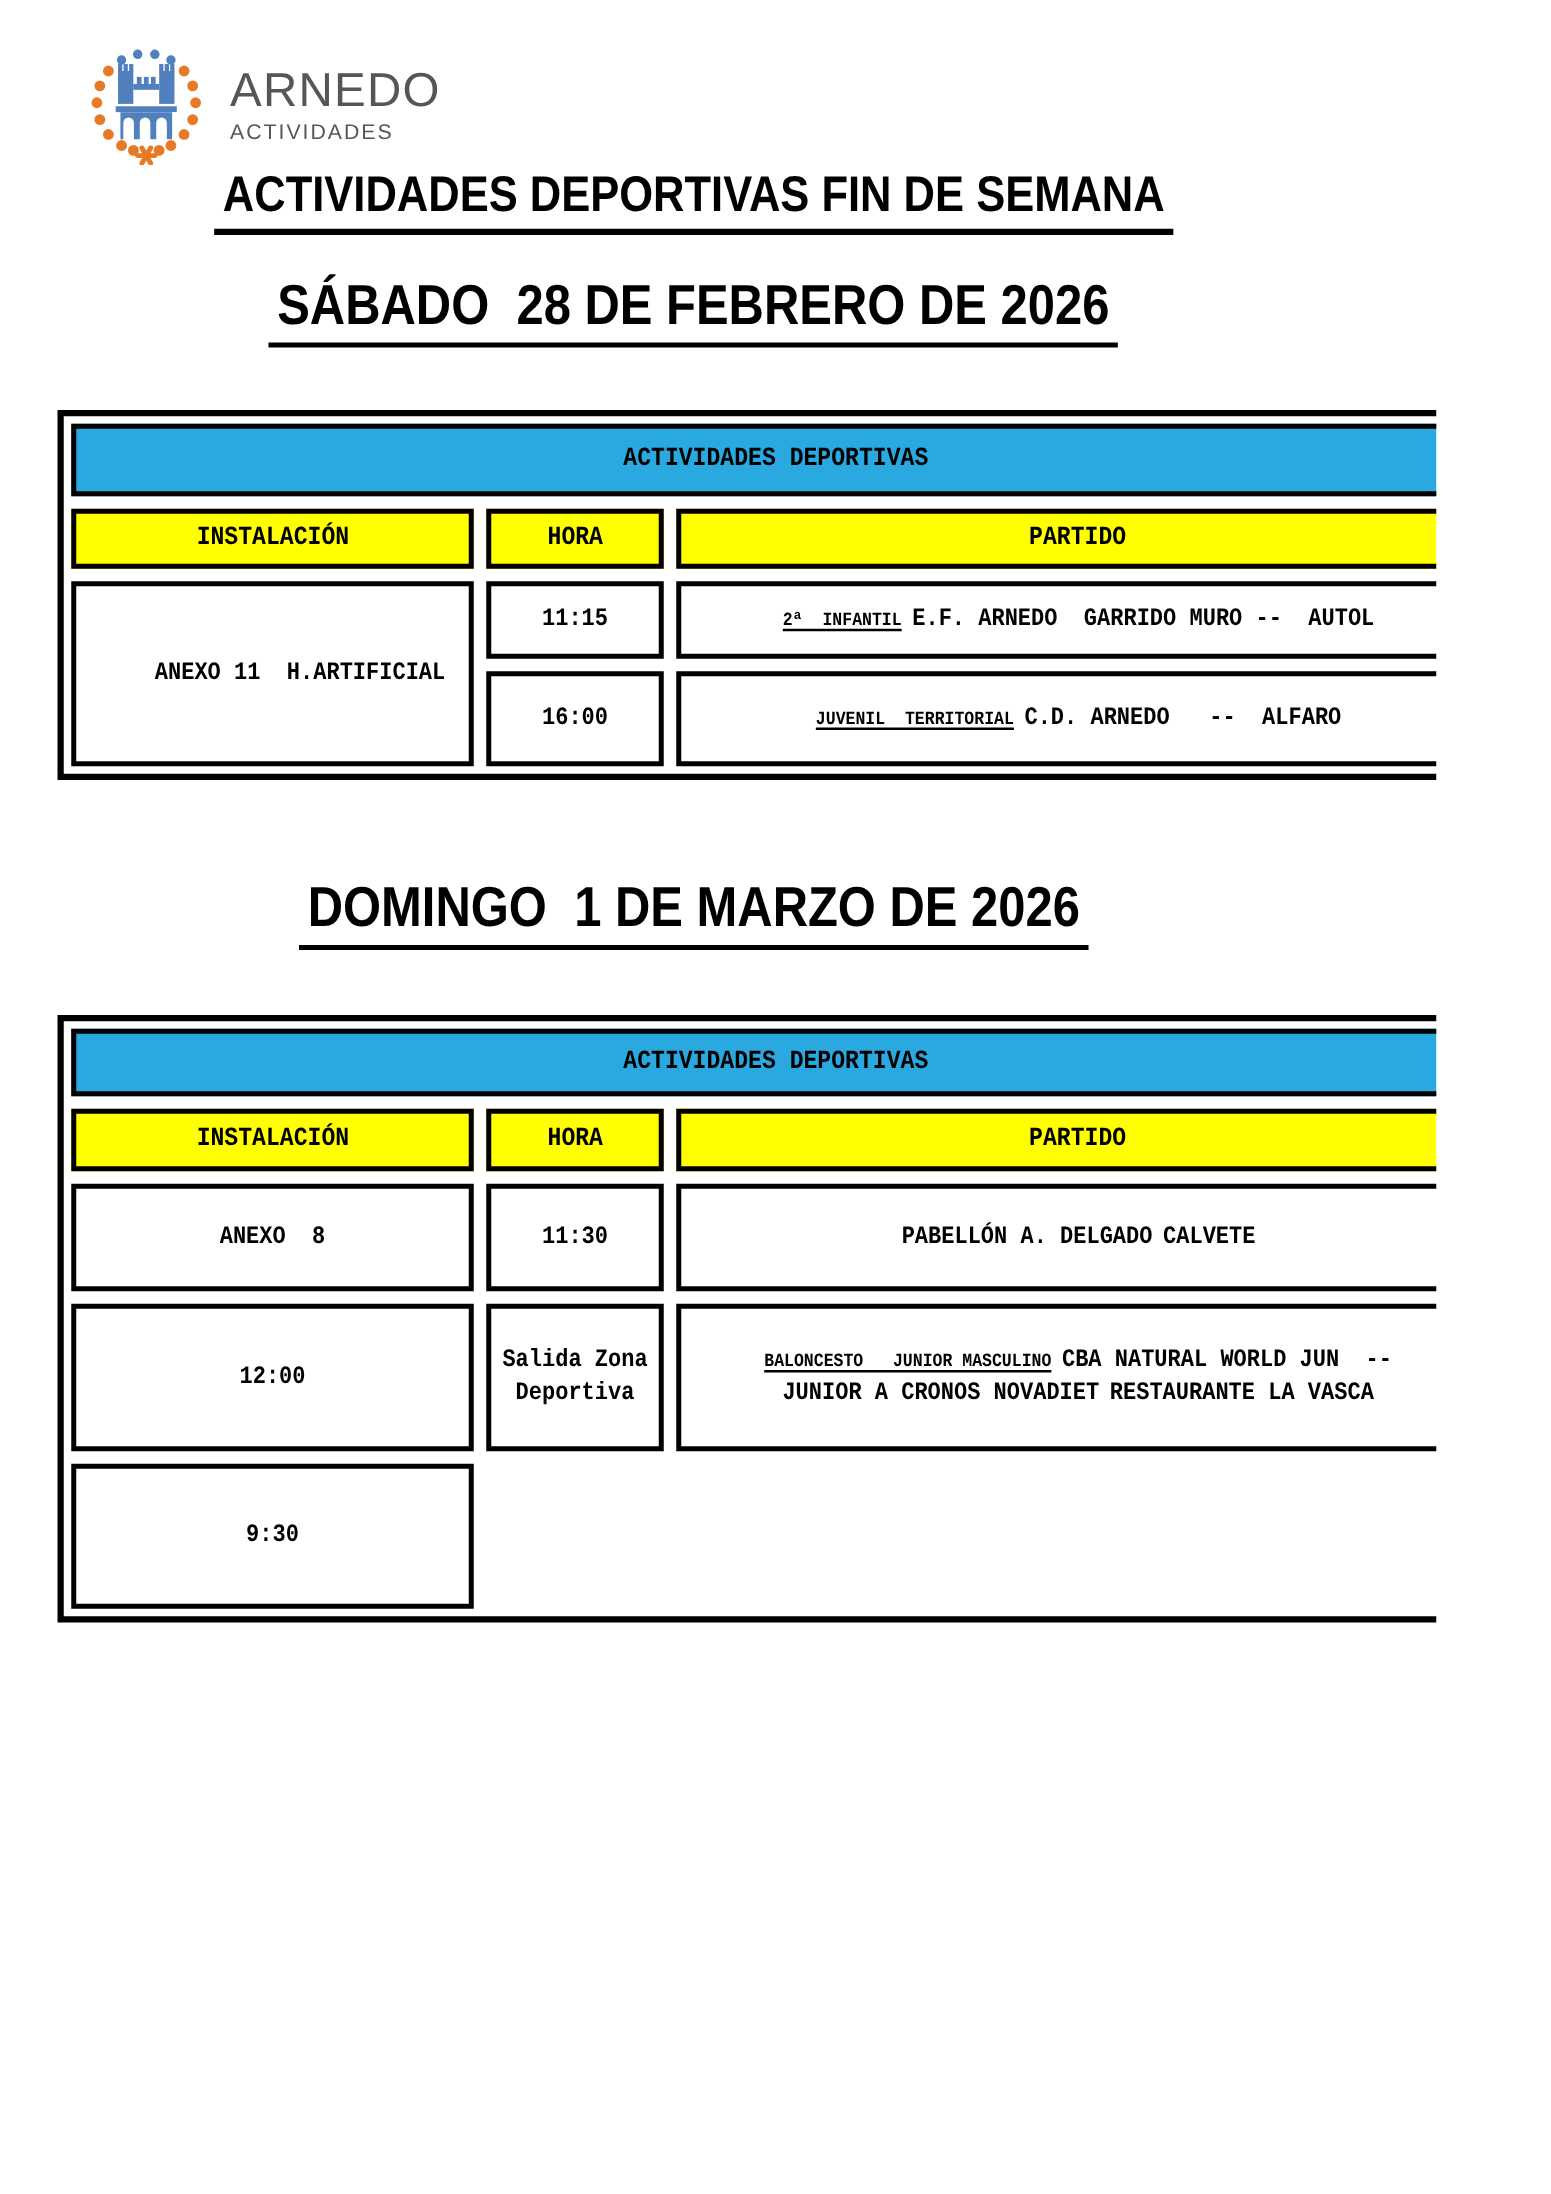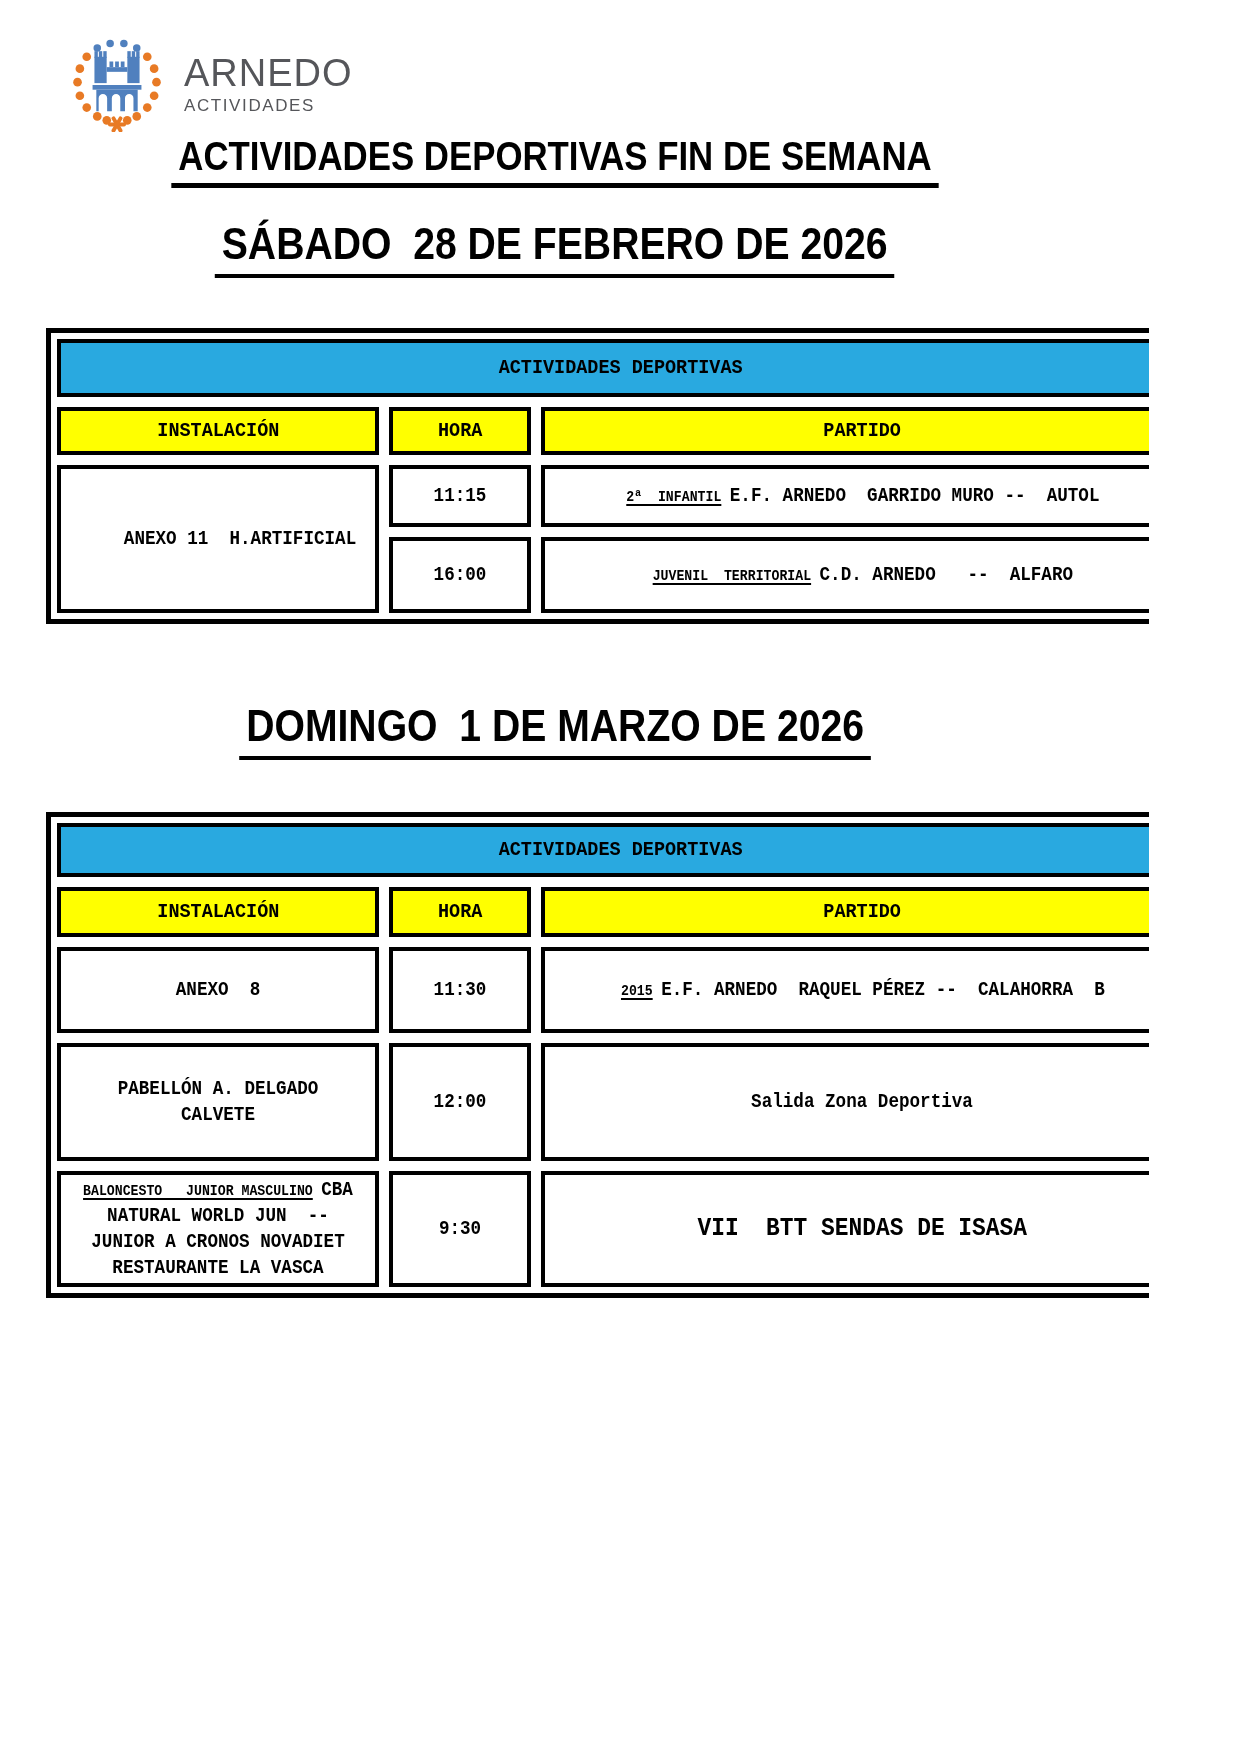--- a/index.html
+++ b/index.html
@@ -169,26 +169,20 @@
     <div class="cell c-yellow">
       <span class="pre">PARTIDO</span>
     </div>
 
     <div class="cell">
       <span class="inst pre">ANEXO  8</span>
     </div>
     <div class="cell">
       <span class="hora pre">11:30</span>
     </div>
-    <div class="cell">
-      <span class="group">
-        <span class="cat pre">2015</span>
-        <span class="match pre">E.F. ARNEDO  RAQUEL PÉREZ --  CALAHORRA  B</span>
-      </span>
-    </div>
 
     <div class="cell">
       <span class="group">
         <span class="inst pre">PABELLÓN A. DELGADO</span>
         <span class="inst pre">CALVETE</span>
       </span>
     </div>
     <div class="cell">
       <span class="hora pre">12:00</span>
     </div>
@@ -199,18 +193,15 @@
     <div class="cell">
       <span class="group">
         <span class="cat pre">BALONCESTO   JUNIOR MASCULINO</span>
         <span class="match pre">CBA NATURAL WORLD JUN  --  JUNIOR A CRONOS NOVADIET</span>
         <span class="match pre">RESTAURANTE LA VASCA</span>
       </span>
     </div>
     <div class="cell">
       <span class="hora pre">9:30</span>
     </div>
-    <div class="cell">
-      <span class="event pre">VII  BTT SENDAS DE ISASA</span>
-    </div>
   </section>
 
 </div>
 
 </body></html>

